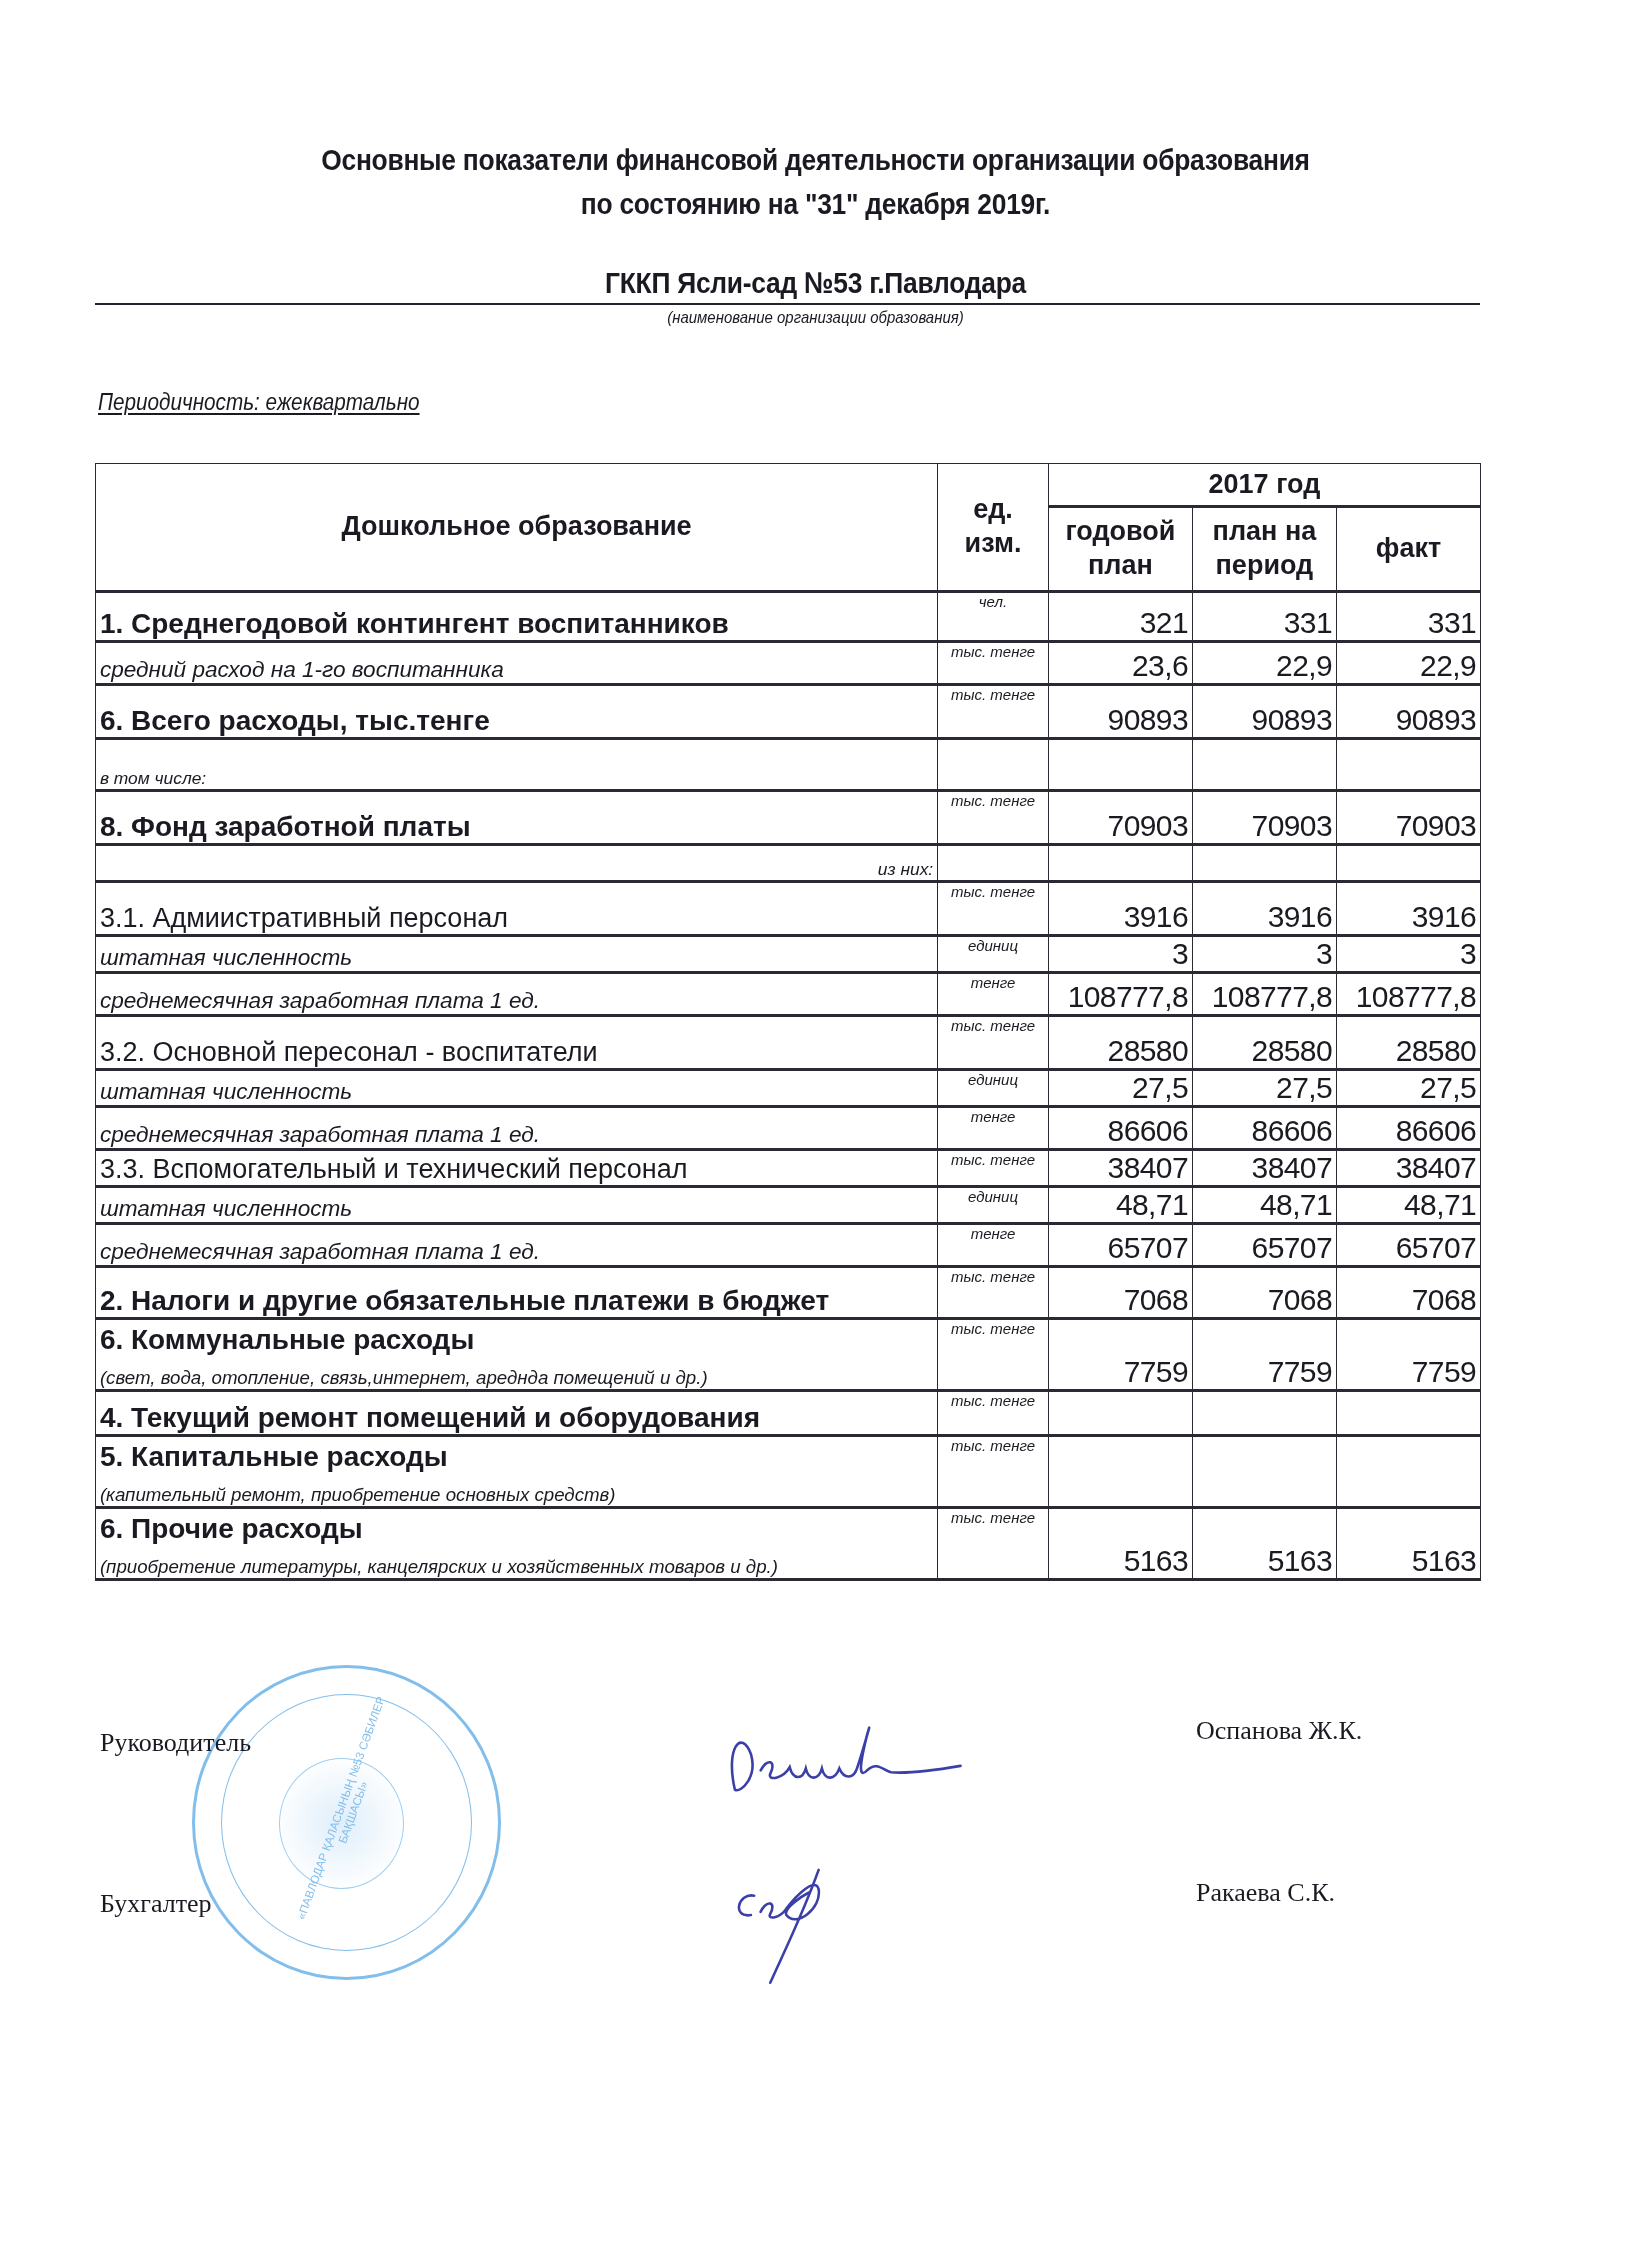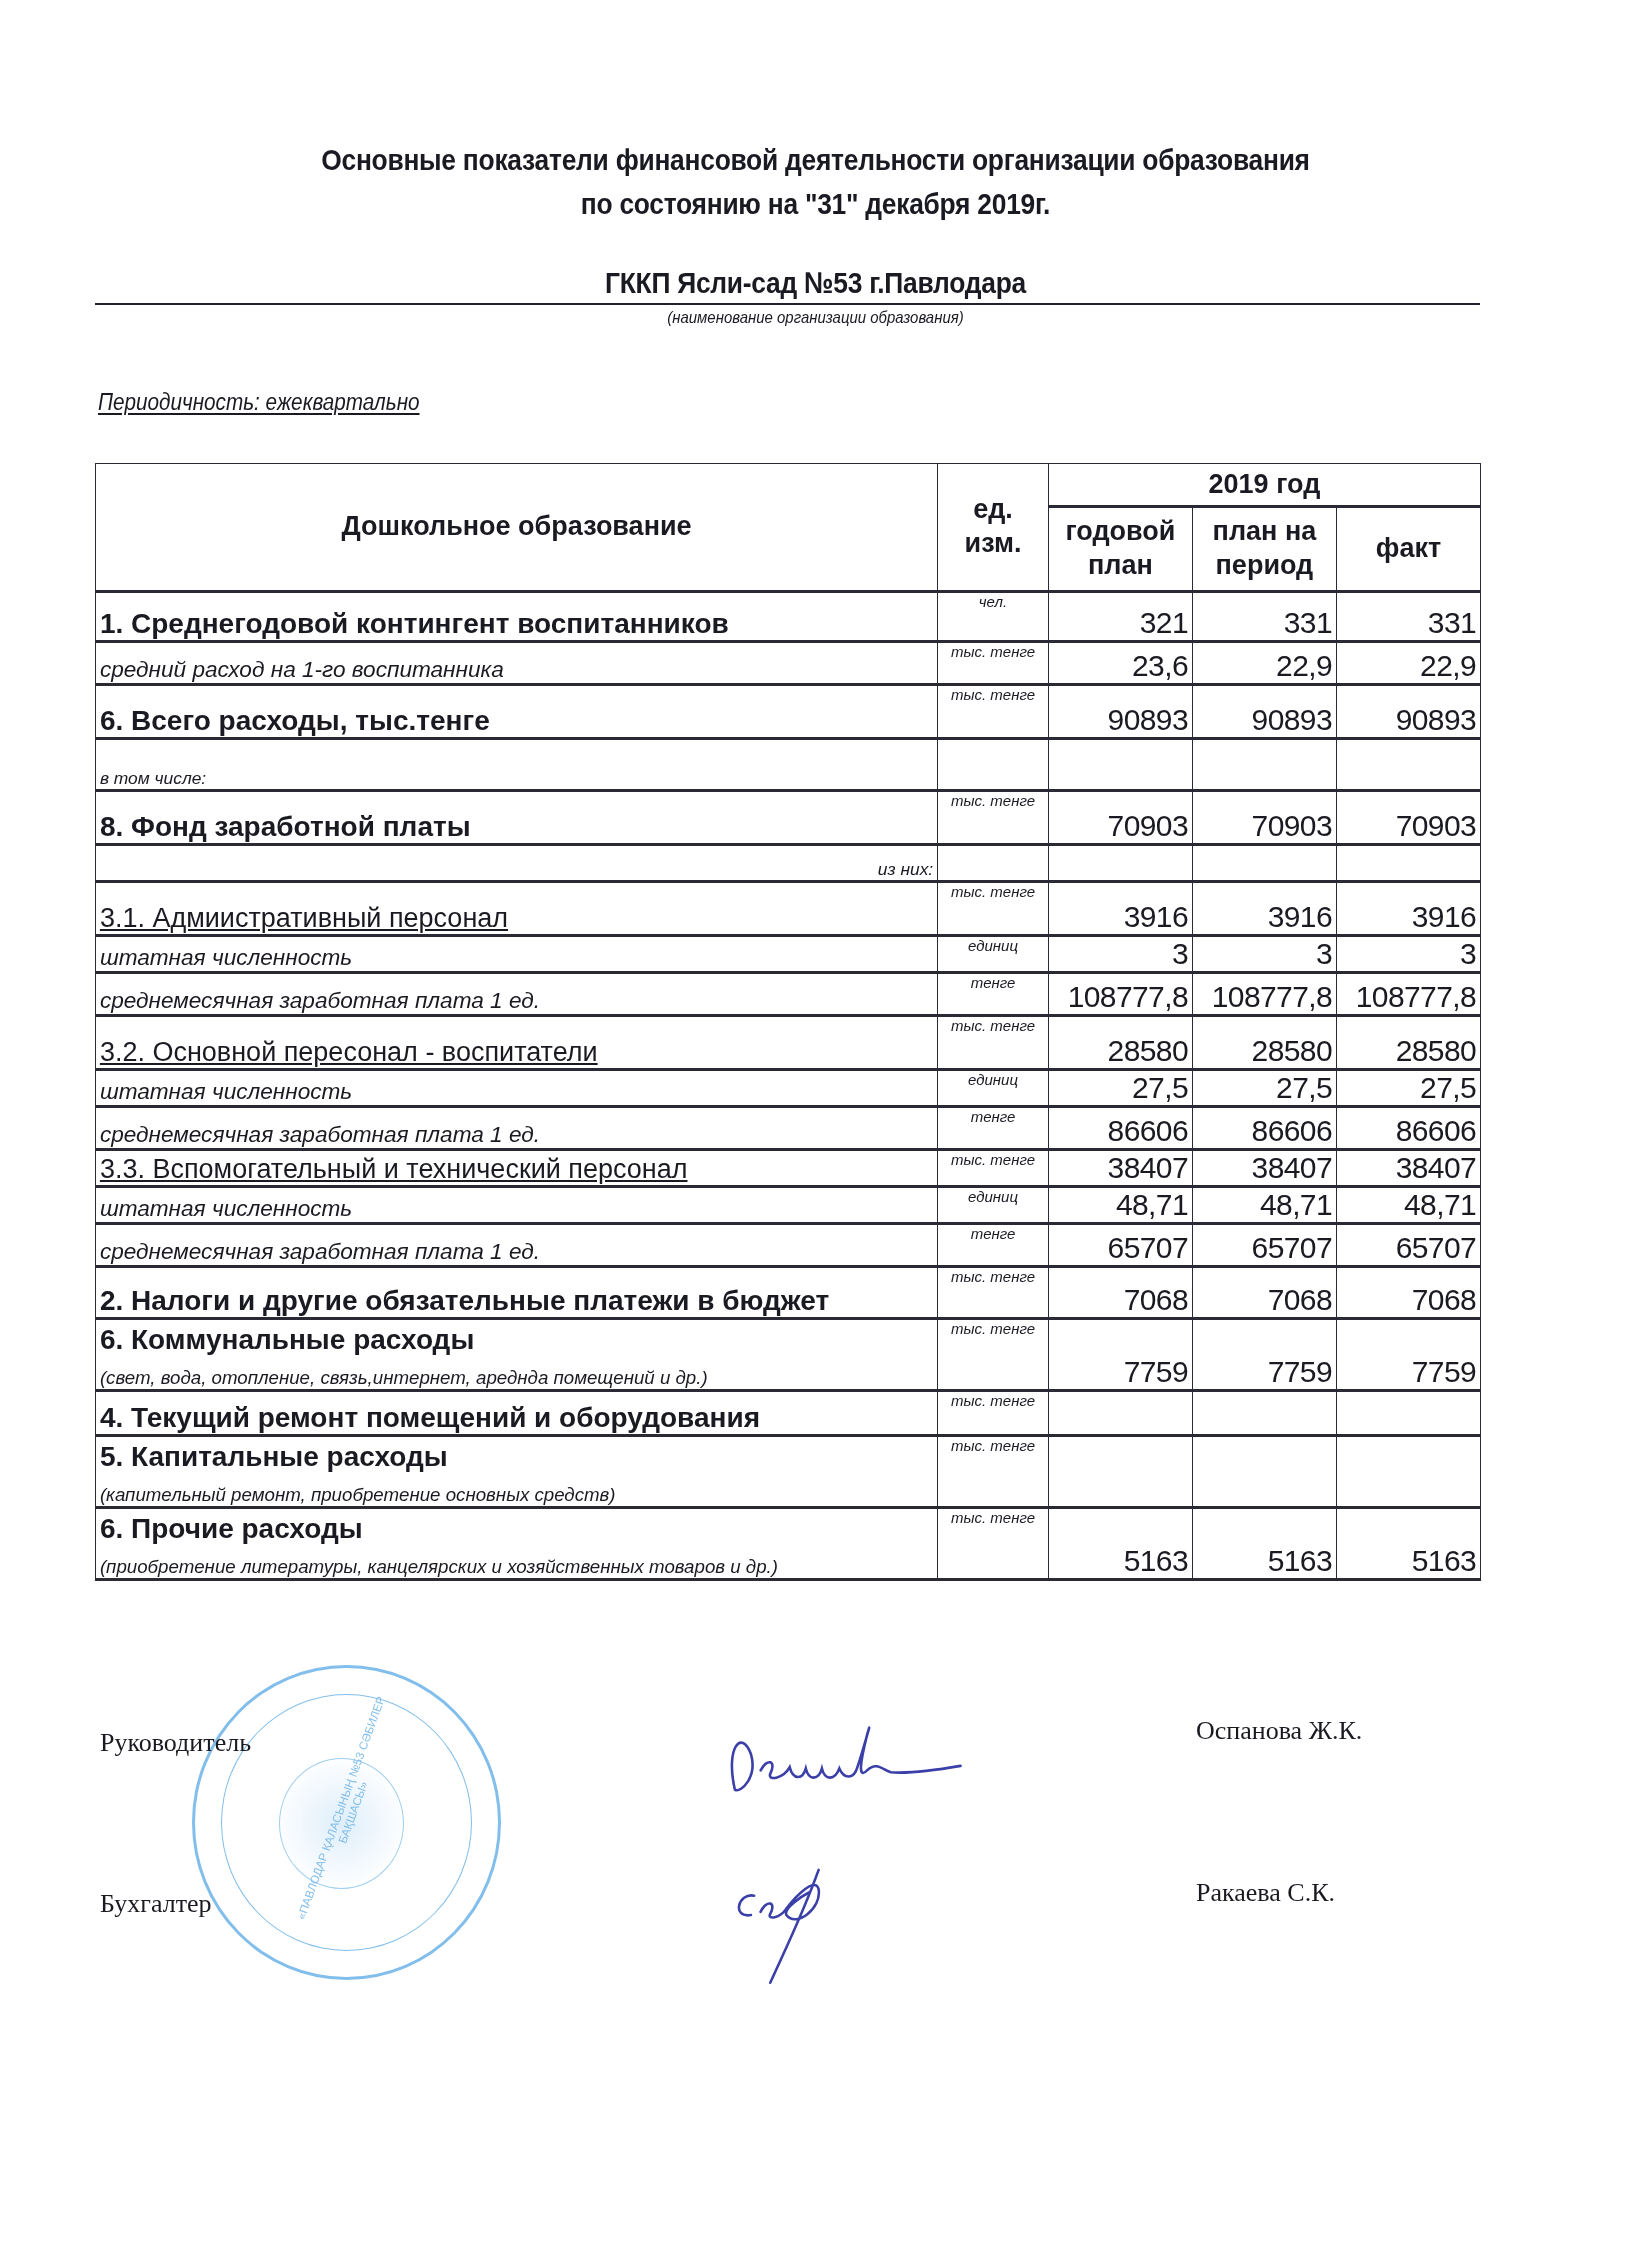--- a/index.html
+++ b/index.html
@@ -36,21 +36,21 @@
       border: 1.3px solid #2a2a34; padding: 0 3.9px; overflow: hidden;
     }
     table.report tr { border-bottom: 3.2px solid #2a2a34; }
     table.report thead th { font-weight: bold; font-size: 27px; text-align: center; line-height: 1.25; }
     .col-name { width: 836px; }
     .col-unit { width: 110px; }
     .col-num { width: 143px; }
     td.name { font-size: 26px; vertical-align: bottom; padding-bottom: 3.9px; white-space: nowrap; }
     td.name.bold { font-weight: bold; font-size: 28px; }
     td.name.italic { font-style: italic; font-size: 22.6px; }
-    td.name.plain { font-size: 27px; text-decoration: underline; }
+    td.name.plain { font-size: 27px; }
     td.name .note { display: block; font-weight: normal; font-style: italic; font-size: 18.7px; margin-top: 11px; }
     td.unit { font-style: italic; font-size: 15px; text-align: center; vertical-align: top; padding-top: 7.7px; white-space: nowrap; }
     td.num { font-size: 30px; text-align: right; vertical-align: bottom; padding-bottom: 2.6px; white-space: nowrap; letter-spacing: -0.6px; }
     .sig-label, .sig-name {
       position: absolute; font-family: "Liberation Serif", serif; font-size: 26px;
     }
     .stamp {
       position: absolute; left: 192px; top: 1665px; width: 303px; height: 309px;
       border-radius: 50%; border: 3.2px solid #6db3e8; opacity: 0.85;
     }
@@ -83,21 +83,21 @@
     <col class="col-name">
       <col class="col-unit">
       <col class="col-num">
       <col class="col-num">
       <col class="col-num">
   </colgroup>
   <thead>
     <tr style="height:43px;">
       <th rowspan="2">Дошкольное образование</th>
       <th rowspan="2" style="padding:0 19.3px;">ед. изм.</th>
-      <th colspan="3">2019 год</th>
+      <th colspan="3">2017 год</th>
     </tr>
     <tr style="height:85px;">
       <th>годовой план</th>
       <th>план на период</th>
       <th>факт</th>
     </tr>
   </thead>
   <tbody id="table-body">
       <tr style="height: 50px;">
         <td class="name bold"><span>1. Среднегодовой контингент воспитанников</span></td>

